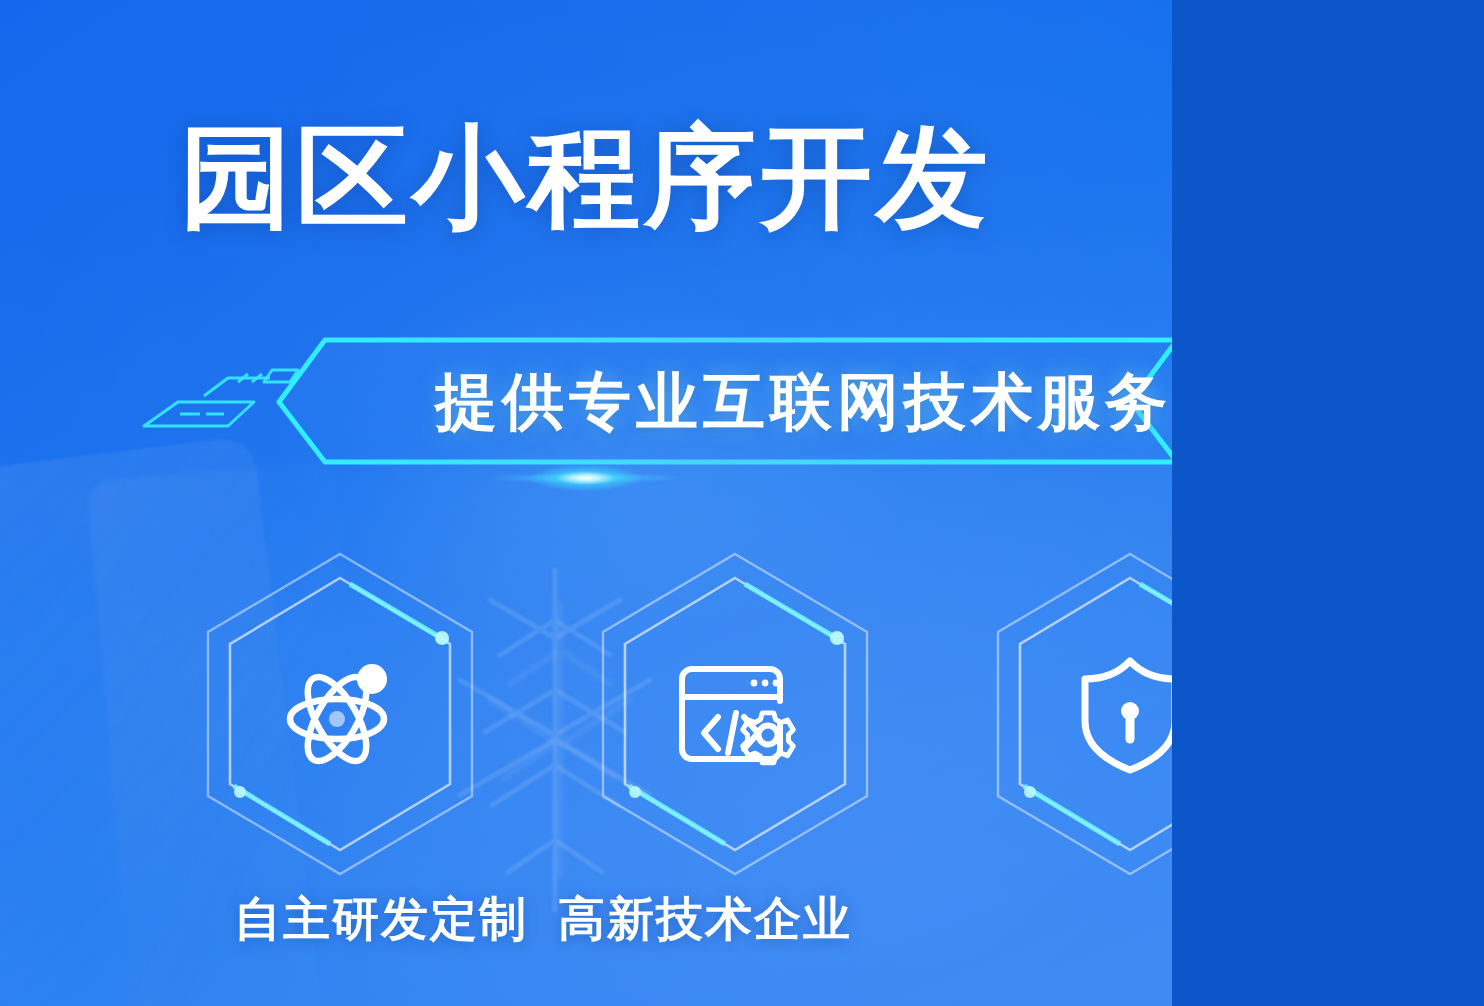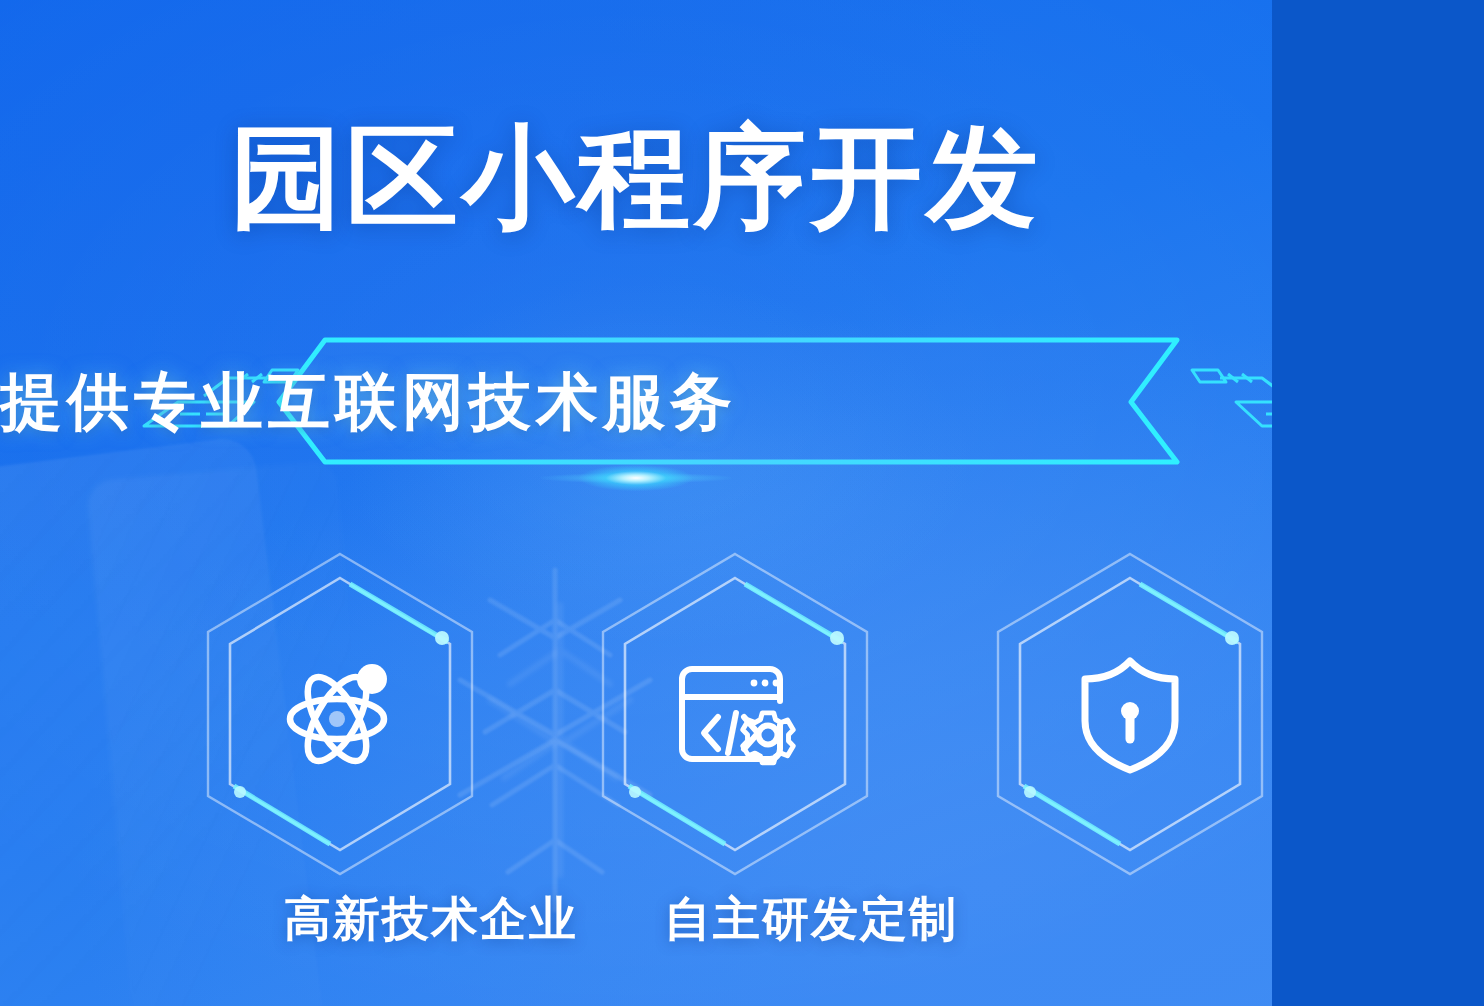--- a/index.html
+++ b/index.html
@@ -2,21 +2,21 @@
 <html><head>
 <meta charset="utf-8">
 <style>
   html,body{margin:0;padding:0;background:#0b57c9;}
   body{
     font-family:"Liberation Sans","DejaVu Sans",sans-serif;
     -webkit-font-smoothing:antialiased;
   }
   #banner{
     position:relative;
-    width:1272px;
+    width:1172px;
     height:1006px;
     overflow:hidden;
     background:#1670ee;
   }
 
   
   .bg-base{
     position:absolute;inset:0;
     background:
       radial-gradient(120% 95% at 78% 88%, #3f8bf4 0%, rgba(63,139,244,0) 60%),
@@ -74,21 +74,21 @@
   
   .sub-wrap{
     position:absolute;left:0;right:0;top:336px;height:150px;
   }
   .sub-frame{
     position:absolute;left:247px;top:0;width:962px;height:130px;
   }
   .sub-frame svg{display:block;width:100%;height:100%;overflow:visible;}
   .sub-text{
     position:absolute;left:0;right:0;top:24px;
-    text-align:left;
+    text-align:right;
     color:#ffffff;
     font-size:62px;
     font-weight:bold;
     letter-spacing:5px;
     text-shadow:0 0 18px rgba(130,225,255,.55),0 2px 10px rgba(0,40,110,.3);
   }
   .deco{position:absolute;top:16px;width:180px;height:96px;}
   .deco.left{left:132px;}
   .deco.right{left:1178px;}
   .deco svg{display:block;width:100%;height:100%;}
@@ -301,17 +301,17 @@
         <svg viewBox="0 0 150 150" xmlns="http://www.w3.org/2000/svg">
           <path d="M75 22 C88 36 104 40 120 40 L120 82 C120 108 98 122 75 131 C52 122 30 108 30 82 L30 40 C46 40 62 36 75 22 Z" fill="none" stroke="#ffffff" stroke-width="7" stroke-linejoin="round"></path>
           <circle cx="75" cy="72" r="9" fill="#ffffff"></circle>
           <path d="M75 76 L75 100" stroke="#ffffff" stroke-width="9" stroke-linecap="round"></path>
         </svg>
       </div>
     </div>
   </div>
 
   <div class="captions">
+    <span class="cap c2">自主研发定制</span>
     <span class="cap c1">高新技术企业</span>
-    <span class="cap c2">自主研发定制</span>
   </div>
 
 </div>
 
 </body></html>

